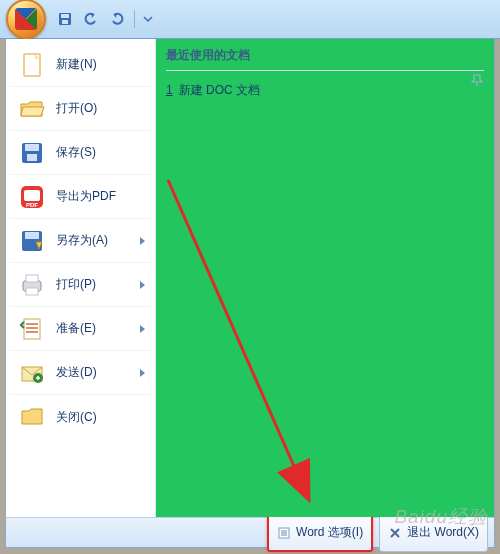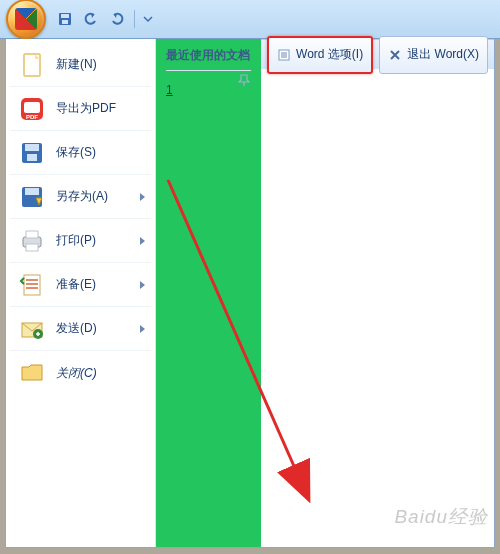--- a/index.html
+++ b/index.html
@@ -45,38 +45,38 @@
   }
   .qat-btn svg { display:block; }
   .qat-sep { width:1px; height:18px; background:#8fb4d9; margin:0 2px; }
   .qat-dropdown { width:14px; display:flex; align-items:center; justify-content:center; }
 
   .outer {
     position:absolute; left:5px; top:39px; right:5px; bottom:6px;
     background:#fff;
     border:1px solid #8fa7c7;
     border-top:none;
-    display:flex; flex-direction:row;
+    display:flex; flex-direction:column;
   }
   .menu-body { flex:1; display:flex; background:#fff; }
   .left-col {
     width:150px;
     background:#fff;
     padding:4px 4px;
     border-right:1px solid #d6e3f2;
   }
   .menu-item {
     display:flex; align-items:center;
     height:44px;
     padding:0 6px;
     border-bottom:1px solid #eef3fa;
     cursor:pointer;
     position:relative;
   }
-  .menu-item:last-child { border-bottom:none;font-style:italic; }
+  .menu-item:last-child { border-bottom:none; }
   .menu-icon {
     width:32px; height:32px; flex:0 0 32px;
     display:flex; align-items:center; justify-content:center;
     margin-right:8px;
   }
   .menu-label { color:#1a3b6e; font-size:12px; }
   .submenu-arrow {
     position:absolute; right:6px; top:50%; transform:translateY(-50%);
     width:0; height:0; border-left:5px solid #6b88b0;
     border-top:4px solid transparent; border-bottom:4px solid transparent;
@@ -174,41 +174,50 @@
       <div class="menu-item">
         <span class="menu-icon">
           <svg width="28" height="28">
               <rect x="6" y="3" width="16" height="22" fill="#fff" stroke="#e6c06a" stroke-width="1.5" rx="1"></rect>
               <path d="M17 3 L22 8 L17 8 Z" fill="#f5e3a8"></path>
             </svg>
         </span>
         <span class="menu-label">新建(N)</span>
       </div>
 
+      <div class="menu-item">
+        <span class="menu-icon">
+          <svg width="28" height="28">
+              <path d="M3 9 L10 9 L12 7 L24 7 L24 21 L3 21 Z" fill="#f7d77a" stroke="#cc9a2a"></path>
+              <path d="M5 12 L26 12 L23 21 L3 21 Z" fill="#ffe9a8" stroke="#cc9a2a"></path>
+            </svg>
+        </span>
+        <span class="menu-label">打开(O)</span>
+      </div>
+
+      <div class="menu-item">
+        <span class="menu-icon">
+          <svg width="28" height="28">
+              <rect x="4" y="4" width="20" height="20" fill="#3b6fb5" rx="2"></rect>
+              <rect x="7" y="5" width="14" height="7" fill="#cfe2f9"></rect>
+              <rect x="9" y="15" width="10" height="7" fill="#cfe2f9"></rect>
+            </svg>
+        </span>
+        <span class="menu-label">保存(S)</span>
+      </div>
 
       <div class="menu-item">
         <span class="menu-icon">
           <svg width="28" height="28">
               <rect x="3" y="3" width="22" height="22" fill="#e8372e" rx="5"></rect>
               <rect x="6" y="7" width="16" height="11" fill="#fff" rx="2"></rect>
               <text x="14" y="24" font-size="6" fill="#fff" text-anchor="middle" font-weight="bold">PDF</text>
             </svg>
         </span>
         <span class="menu-label">导出为PDF</span>
-      </div>
-
-      <div class="menu-item">
-        <span class="menu-icon">
-          <svg width="28" height="28">
-              <rect x="4" y="4" width="20" height="20" fill="#3b6fb5" rx="2"></rect>
-              <rect x="7" y="5" width="14" height="7" fill="#cfe2f9"></rect>
-              <rect x="9" y="15" width="10" height="7" fill="#cfe2f9"></rect>
-            </svg>
-        </span>
-        <span class="menu-label">保存(S)</span>
       </div>
 
       <div class="menu-item">
         <span class="menu-icon">
           <svg width="28" height="28">
               <rect x="4" y="4" width="20" height="20" fill="#3b6fb5" rx="2"></rect>
               <rect x="7" y="5" width="14" height="7" fill="#cfe2f9"></rect>
               <path d="M18 15 L24 15 L21 22 Z" fill="#f4c946" stroke="#b38a1f"></path>
             </svg>
         </span>
@@ -263,20 +272,21 @@
         <span class="menu-label">关闭(C)</span>
       </div>
 
     </div>
 
     <div class="right-col">
       <div class="recent-title">最近使用的文档</div>
       <div class="recent-rule"></div>
       <div class="recent-item">
         <span class="recent-num">1</span>
+        <span>新建 DOC 文档</span>
       </div>
       <span class="pin">
         <svg width="14" height="14">
             <path d="M4 2 L10 2 L10 7 L12 9 L2 9 L4 7 Z M7 9 L7 13" stroke="#9cb2cf" fill="none" stroke-width="1.2"></path>
           </svg>
       </span>
     </div>
   </div>
 
   <div class="footer">

